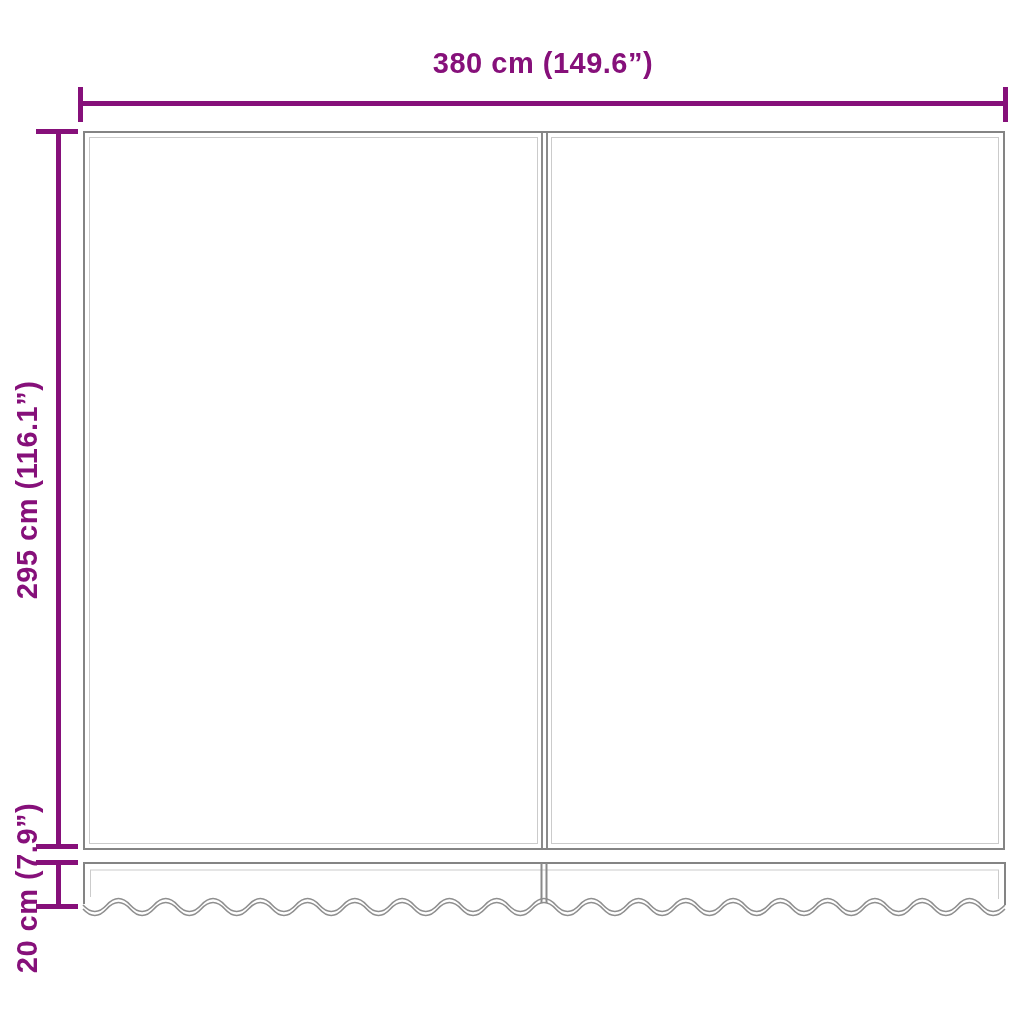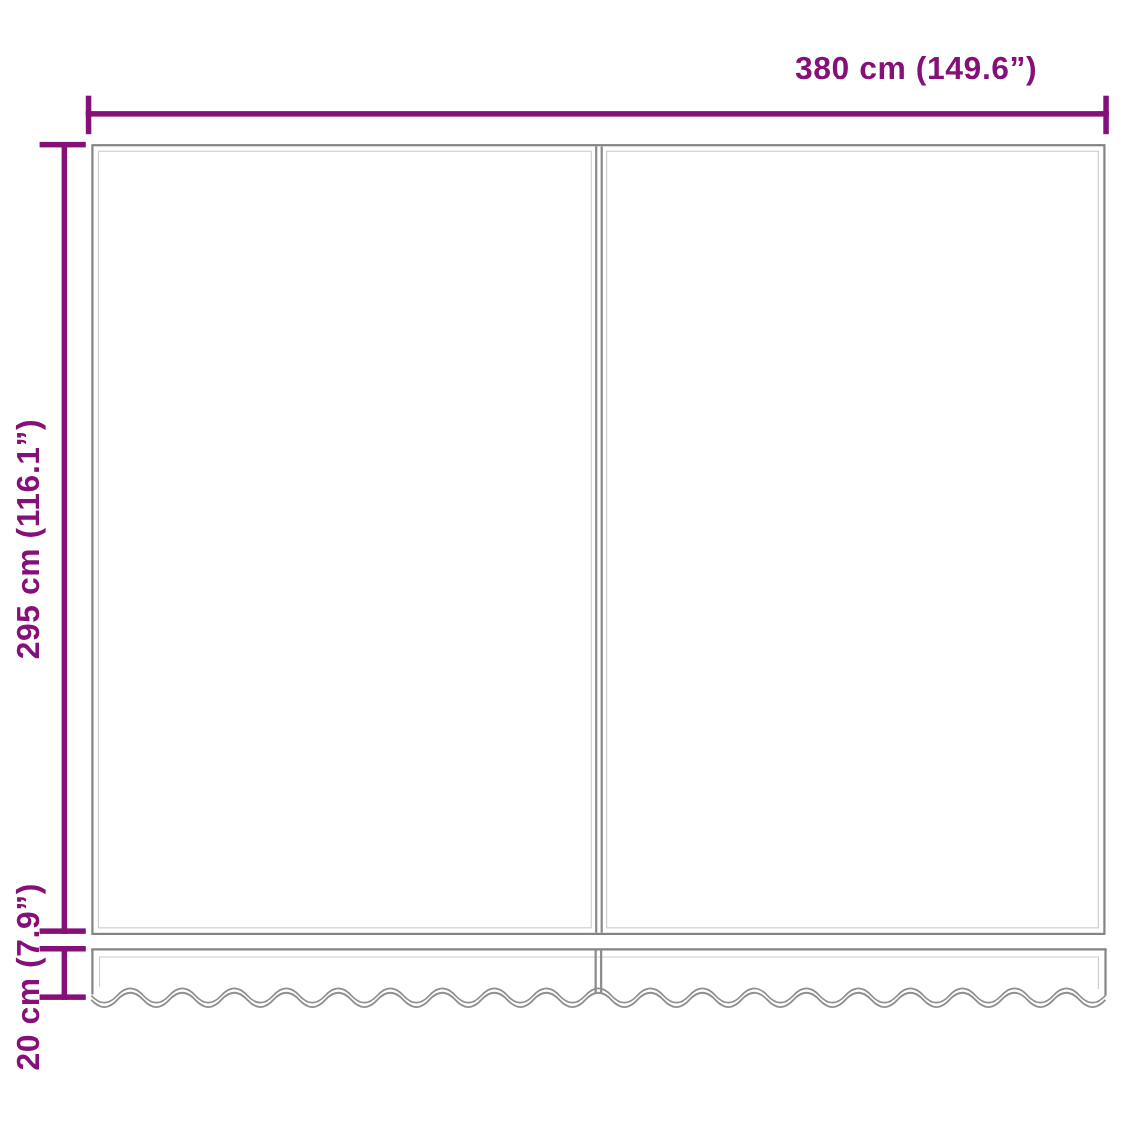--- a/index.html
+++ b/index.html
@@ -22,21 +22,21 @@
   .tick-h.t295-bot{top:844px;}
 
   .dim-line-v20{left:56px;top:862px;width:5px;height:47px;}
   .tick-h.t20-top{top:860px;}
   .tick-h.t20-bot{top:904px;}
 
   .dim-label{
     color:#86107A;font-weight:700;font-size:29px;letter-spacing:0.5px;
     white-space:nowrap;text-align:center;
   }
-  .label-top{left:143px;top:45px;width:800px;height:36px;line-height:36px;text-align:right;}
+  .label-top{left:143px;top:45px;width:800px;height:36px;line-height:36px;}
   .label-rot{transform:translate(-50%,-50%) rotate(-90deg);}
   .label-295{left:27px;top:490px;}
   .label-20{left:27px;top:888px;}
 
   
   .fabric-rect{
     left:83px;top:131px;width:922px;height:719px;
     border:2px solid #848484;box-sizing:border-box;background:#ffffff;
   }
   .panel-hem{

